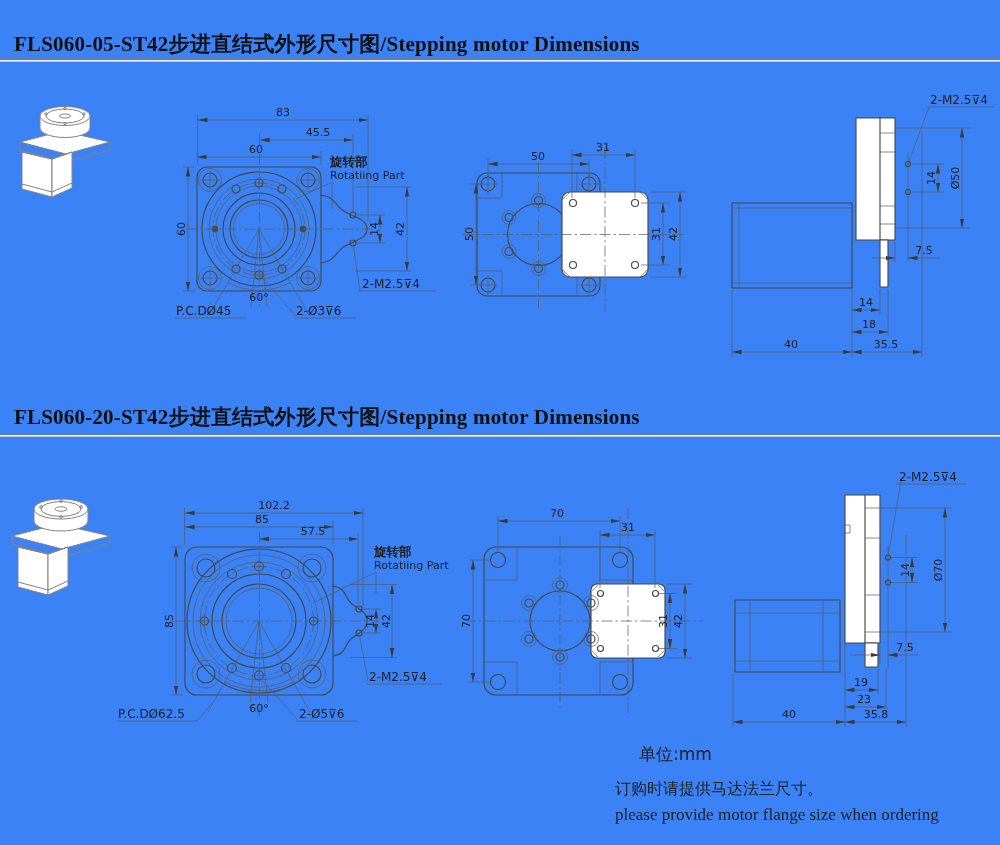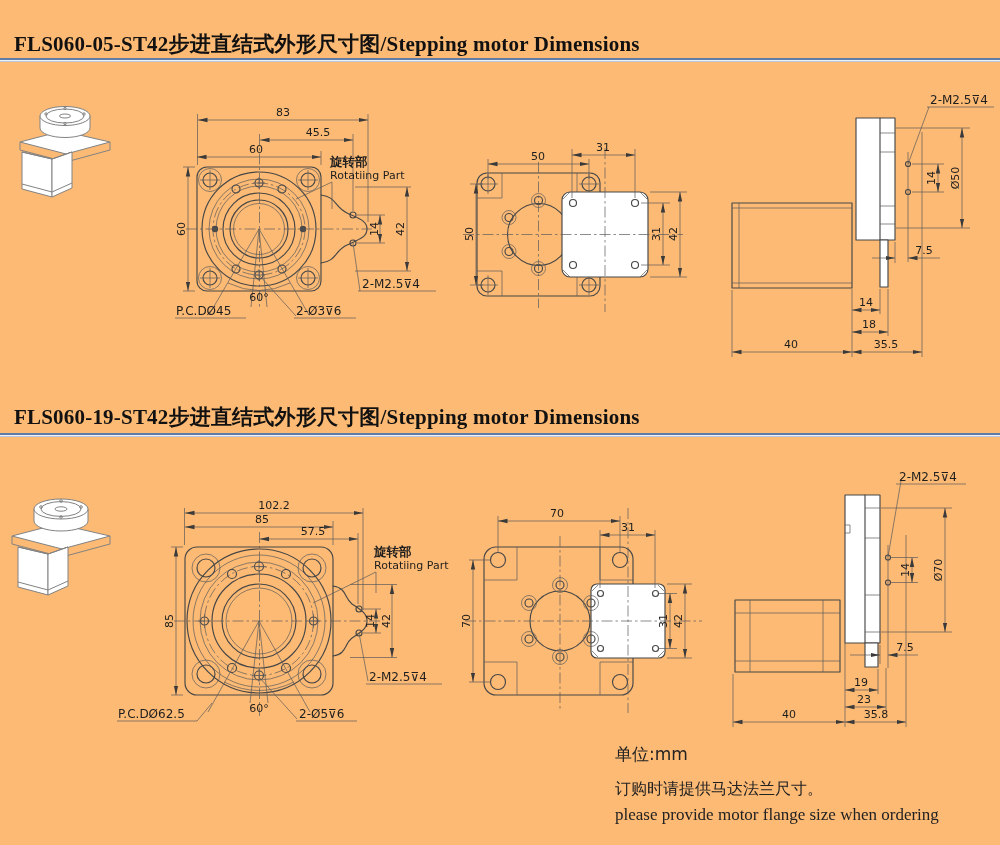--- a/index.html
+++ b/index.html
@@ -1,23 +1,23 @@
 <!DOCTYPE html>
 <html><head>
 <meta charset="utf-8">
 <style>
   html,body{margin:0;padding:0;background:#fff;}
-  #page{position:relative;width:1000px;height:845px;background:#fdba74;overflow:hidden;
+  #page{position:relative;width:1000px;height:845px;background:#3b82f6;overflow:hidden;
         font-family:"DejaVu Sans",sans-serif;}
   .abs{position:absolute;}
   .title{left:14px;width:980px;font-family:"Liberation Serif","DejaVu Serif",serif;
          font-weight:600;font-size:21px;color:#111;letter-spacing:.2px;white-space:nowrap;}
   .rule{left:0;width:1000px;height:4px;
         background:linear-gradient(#5f7ca6 0,#5f7ca6 2px,#eef2f7 2px,#eef2f7 3px,#b9c7dc 3px,#b9c7dc 4px);}
-  .unit{left:615px;font-size:17px;color:#222;}
+  .unit{left:639px;font-size:17px;color:#222;}
   .notezh{left:615px;font-size:16px;color:#222;}
   .noteen{left:615px;font-family:"Liberation Serif","DejaVu Serif",serif;font-size:17px;color:#222;}
   svg text{user-select:none;}
   .o{fill:none;stroke:#474747;stroke-width:1.15;stroke-linejoin:round;stroke-linecap:round;}
   .of{fill:#fff;stroke:#474747;stroke-width:1.15;stroke-linejoin:round;}
   .t{fill:none;stroke:#5a5a5a;stroke-width:.7;}
   .c{fill:none;stroke:#5a5a5a;stroke-width:.7;stroke-dasharray:11 3 2.5 3;}
   .iso{fill:none;stroke:#828282;stroke-width:1;stroke-linejoin:round;}
   .isof{fill:#fff;stroke:#828282;stroke-width:1;stroke-linejoin:round;}
   .dt{font-family:"DejaVu Sans",sans-serif;font-size:11px;fill:#1e1e1e;}
@@ -26,21 +26,21 @@
   .en{font-family:"DejaVu Sans",sans-serif;font-size:11px;fill:#1e1e1e;}
 </style>
 </head>
 <body>
 
 <div id="page">
 
   <div class="abs title" style="top:30px;">FLS060-05-ST42步进直结式外形尺寸图/Stepping motor Dimensions</div>
   <div class="abs rule" style="top:58px;"></div>
 
-  <div class="abs title" style="top:403px;">FLS060-19-ST42步进直结式外形尺寸图/Stepping motor Dimensions</div>
+  <div class="abs title" style="top:403px;">FLS060-20-ST42步进直结式外形尺寸图/Stepping motor Dimensions</div>
   <div class="abs rule" style="top:433px;"></div>
 
   <div class="abs unit" style="top:743px;">单位:mm</div>
   <div class="abs noteen" style="top:805px;">please provide motor flange size when ordering</div>
   <div class="abs notezh" style="top:779px;">订购时请提供马达法兰尺寸。</div>
 
   <svg class="abs" style="top:0;left:0;" width="1000" height="845" viewBox="0 0 1000 845">
     <defs>
       <marker id="ae" markerWidth="11" markerHeight="8" refX="9.5" refY="4" orient="auto" markerUnits="userSpaceOnUse">
         <path d="M0,1.8 L9.5,4 L0,6.2 Z" fill="#3a3a3a"></path>

